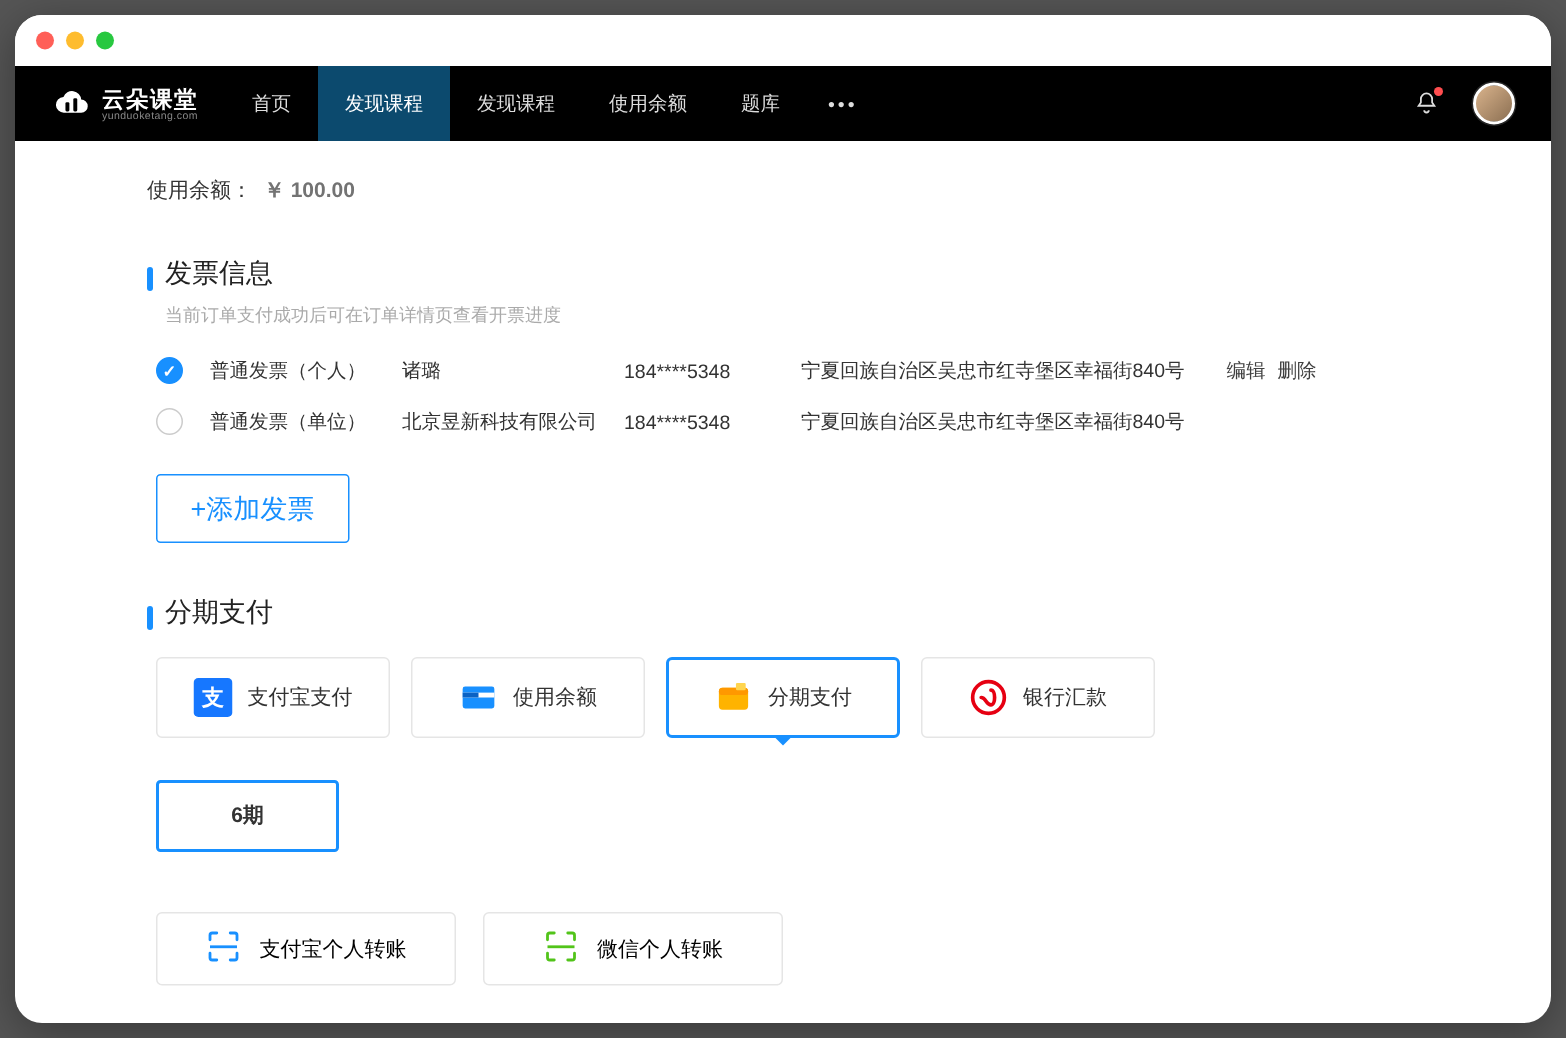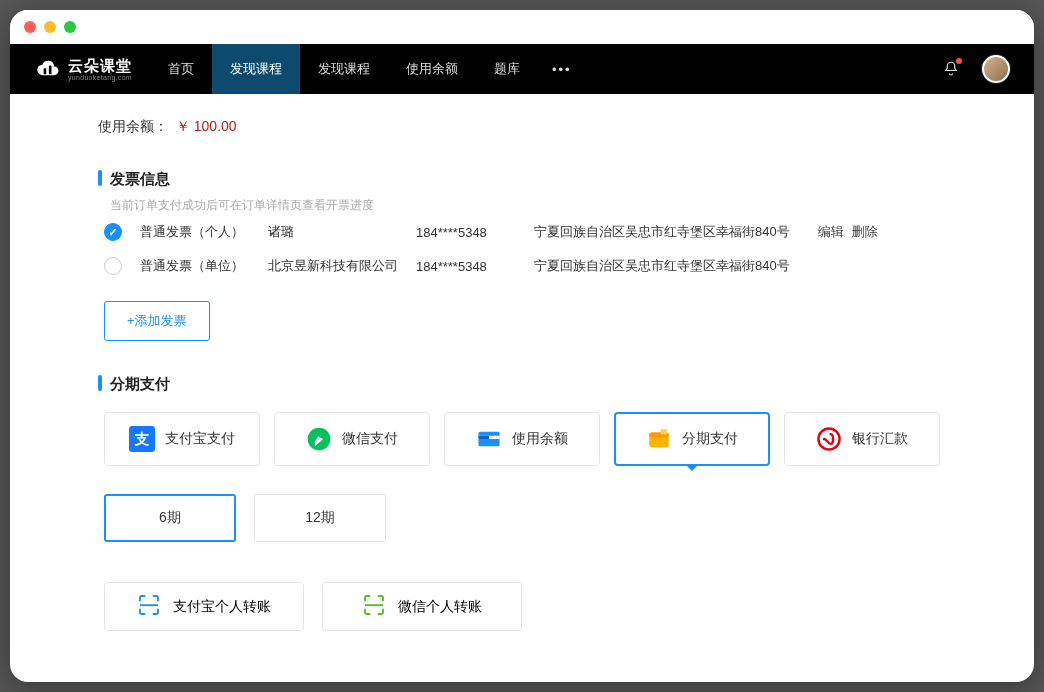--- a/index.html
+++ b/index.html
@@ -44,61 +44,61 @@
   .nav-spacer { flex: 1; }
   .bell { width: 18px; height: 18px; position: relative; margin-right: 22px; cursor: pointer; }
   .bell-dot { position: absolute; top: -2px; right: -2px; width: 6px; height: 6px; background: #ff4d4f; border-radius: 50%; }
   .avatar { width: 28px; height: 28px; border-radius: 50%; background: linear-gradient(135deg,#d9b38c,#8b6f52); cursor: pointer; border:2px solid #fff; box-shadow:0 0 0 1px rgba(255,255,255,.15);}
 
   .content {
     flex: 1; overflow-y: auto; padding: 24px 88px 30px;
   }
 
   .balance-row { font-size: 14px; color: #333; margin-bottom: 34px; }
-  .balance-row .amount { color: #b91c1c; font-weight: 400; margin-left: 4px; }
-
-  .section-title { display: flex; align-items: flex-start; font-size: 15px; font-weight: 700; color: #222; margin-bottom: 8px; }
+  .balance-row .amount { color: #737373; font-weight: 700; margin-left: 4px; }
+
+  .section-title { display: flex; align-items: flex-end; font-size: 18px; font-weight: 400; color: #222; margin-bottom: 8px; }
   .section-title::before { content: ""; width: 4px; height: 16px; background: #1890ff; border-radius: 2px; margin-right: 8px; }
-  .section-sub { font-size: 12px; color: #aaa; margin-bottom: 9px; margin-left: 12px; }
+  .section-sub { font-size: 12px; color: #aaa; margin-bottom: 19px; margin-left: 12px; }
 
   .invoice-row { display: flex; align-items: center; gap: 18px; font-size: 13px; color: #333; margin-bottom: 16px; margin-left: 6px; }
   .radio { width: 18px; height: 18px; border-radius: 50%; border: 1.5px solid #1890ff; display: flex; align-items: center; justify-content: center; cursor: pointer; flex-shrink:0;}
   .radio.checked { background: #1890ff; }
   .radio.checked::after { content: "✓"; color: #fff; font-size: 11px; font-weight: 700; }
   .radio.unchecked { border-color: #ccc; }
   .inv-type { width: 110px; }
   .inv-name { width: 130px; }
   .inv-phone { width: 100px; }
   .inv-addr { flex: 0 0 auto; }
   .inv-actions { color: #404040; cursor: pointer; margin-left: 10px; }
   .inv-actions span { margin-right: 8px; }
 
   .add-invoice {
     margin-top: 10px; margin-left: 6px;
     border: 1px solid #1890ff; color: #1890ff; background: #fff;
-    padding: 10px 22px; font-size: 13px; border-radius: 3px; cursor: pointer; text-align: center;
+    padding: 10px 22px; font-size: 18px; border-radius: 3px; cursor: pointer; text-align: center;
   }
 
   .pay-methods { display: flex; gap: 14px; flex-wrap: wrap; margin-top: 18px; margin-left: 6px; }
   .pay-card {
     width: 156px; height: 54px; border: 1px solid #e5e5e5; border-radius: 4px;
     display: flex; align-items: center; justify-content: center; gap: 10px;
     font-size: 14px; color: #333; cursor: pointer; background:#fff; position: relative;
   }
   .pay-card.selected { border: 2px solid #1890ff; }
   .pay-card.selected::after {
     content: ""; position: absolute; bottom: -7px; left: 50%; transform: translateX(-50%);
     width: 0; height: 0; border-left: 7px solid transparent; border-right: 7px solid transparent; border-top: 7px solid #1890ff;
   }
   .pay-icon { width: 26px; height: 26px; display:flex; align-items:center; justify-content:center; }
 
   .installments { display: flex; gap: 18px; margin-top: 28px; margin-left: 6px; }
   .inst-card {
-    width: 132px; height: 48px; border: 1px solid #e5e5e5; border-radius: 3px;
-    display: flex; align-items: center; justify-content: center; font-size: 14px; color: #333; cursor: pointer;
+    width: 122px; height: 48px; border: 1px solid #e5e5e5; border-radius: 3px;
+    display: flex; align-items: center; justify-content: center; font-size: 14px; color: #333; cursor: pointer; font-weight: bold;
   }
   .inst-card.selected { border: 2px solid #1890ff; }
 
   .transfer-row { display: flex; gap: 18px; margin-top: 40px; margin-left: 6px; }
   .transfer-card {
     width: 200px; height: 49px; border: 1px solid #e5e5e5; border-radius: 4px;
     display: flex; align-items: center; justify-content: center; gap: 12px; font-size: 14px; cursor: pointer;
   }
 </style>
 </head>
@@ -187,29 +187,20 @@
             <svg viewBox="0 0 32 32" width="26" height="26">
               <rect width="32" height="32" rx="4" fill="#1677ff"></rect>
               <text x="16" y="22" text-anchor="middle" font-size="18" fill="#fff" font-weight="700">支</text>
             </svg>
           </span>
           <span>支付宝支付</span>
         </div>
         <div class="pay-card">
           <span class="pay-icon">
             <svg viewBox="0 0 32 32" width="26" height="26">
-              <circle cx="16" cy="16" r="14" fill="#07c160"></circle>
-              <path d="M11 19l4-6 6 3-10 9z" fill="#fff"></path>
-            </svg>
-          </span>
-          <span>微信支付</span>
-        </div>
-        <div class="pay-card">
-          <span class="pay-icon">
-            <svg viewBox="0 0 32 32" width="26" height="26">
               <rect x="3" y="7" width="26" height="18" rx="2" fill="#1890ff"></rect>
               <rect x="3" y="12" width="26" height="4" fill="#fff"></rect>
               <rect x="3" y="12" width="13" height="4" fill="#0b63c4"></rect>
             </svg>
           </span>
           <span>使用余额</span>
         </div>
         <div class="pay-card selected">
           <span class="pay-icon">
             <svg viewBox="0 0 32 32" width="26" height="26">
@@ -226,21 +217,20 @@
               <circle cx="16" cy="16" r="13" fill="none" stroke="#e60012" stroke-width="3"></circle>
               <path d="M10 16c4 0 4 6 8 6s4-12 0-12" stroke="#e60012" stroke-width="3" fill="none" stroke-linecap="round"></path>
             </svg>
           </span>
           <span>银行汇款</span>
         </div>
       </div>
 
     <div class="installments" id="installments">
         <div class="inst-card selected">6期</div>
-        <div class="inst-card">12期</div>
       </div>
 
     <div class="transfer-row" id="transfers">
         <div class="transfer-card">
           <span><svg viewBox="0 0 32 32" width="24" height="24">
               <path d="M4 10V6a2 2 0 0 1 2-2h4M28 10V6a2 2 0 0 0-2-2h-4M4 22v4a2 2 0 0 0 2 2h4M28 22v4a2 2 0 0 1-2 2h-4" stroke="#1890ff" stroke-width="2.5" fill="none" stroke-linecap="round"></path>
               <rect x="4" y="15" width="24" height="2.5" fill="#1890ff"></rect>
             </svg></span>
           <span>支付宝个人转账</span>
         </div>

